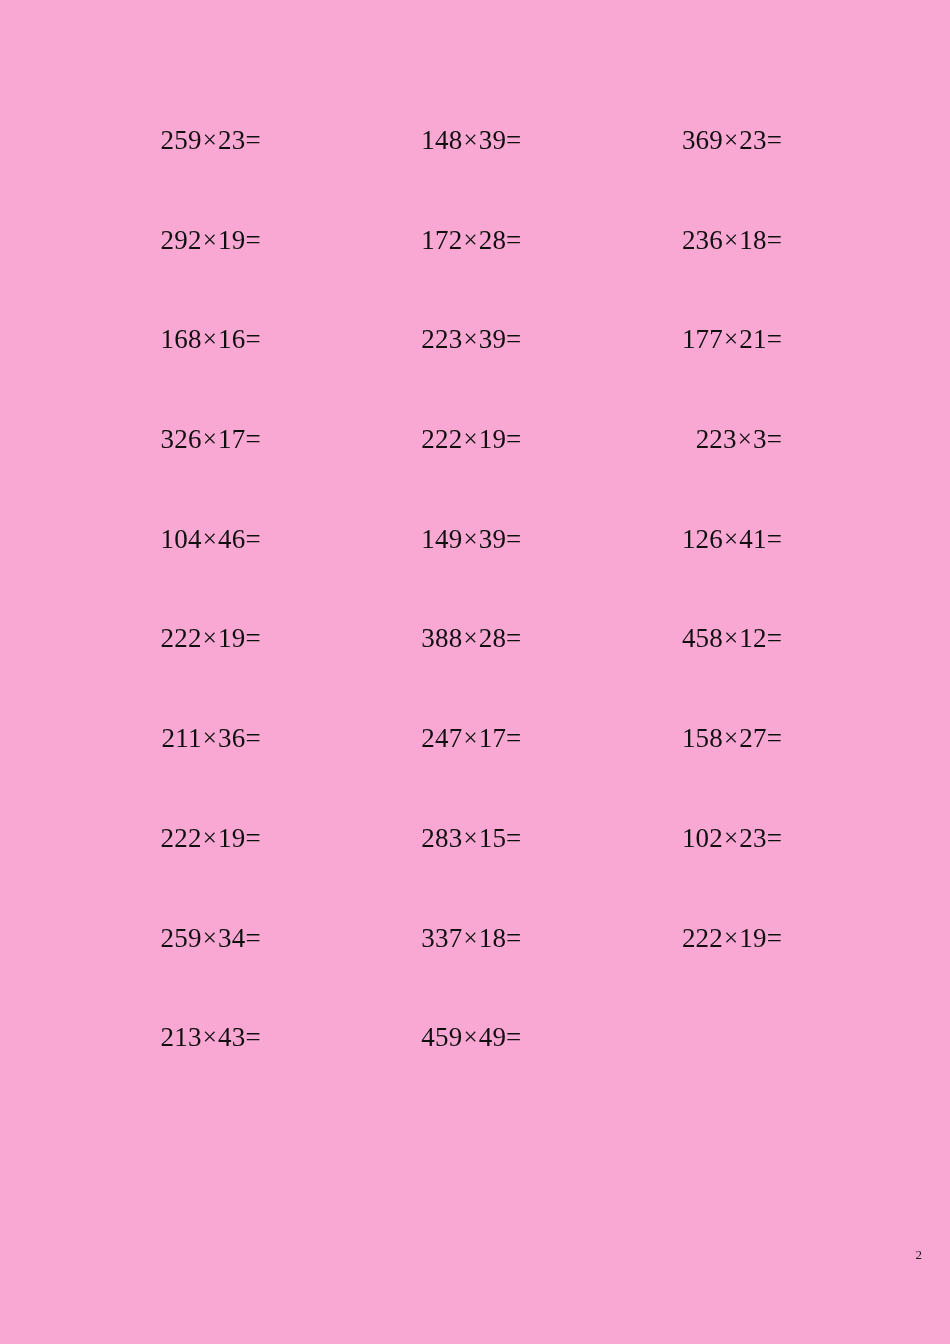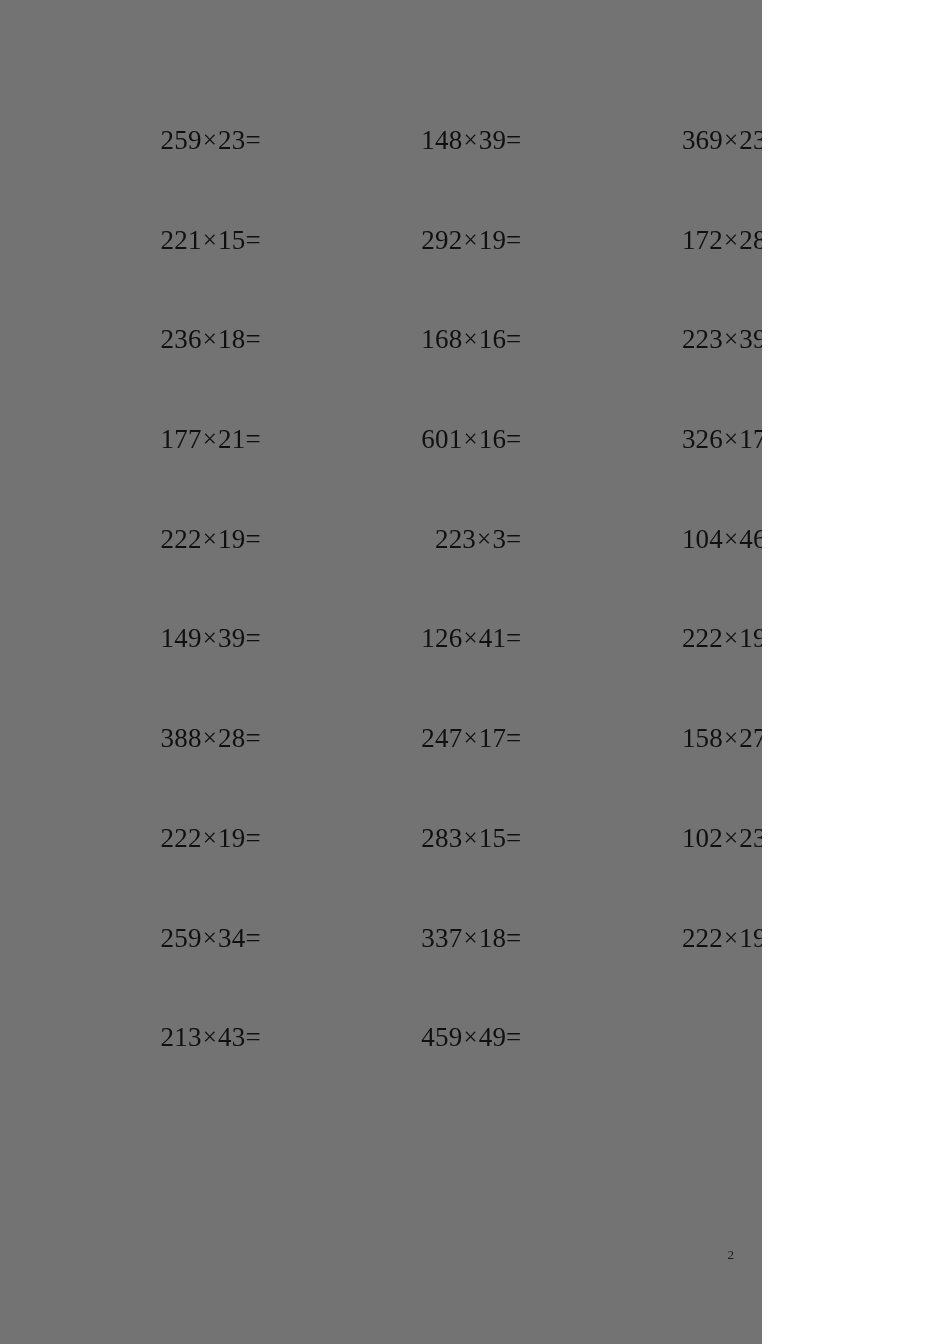--- a/index.html
+++ b/index.html
@@ -3,23 +3,23 @@
 <meta charset="utf-8">
 <style>
   html, body {
     margin: 0;
     padding: 0;
     background: #ffffff;
   }
 
   .page {
     position: relative;
-    width: 762px;
+    width: 950px;
     height: 1344px;
-    background: #737373;
+    background: #f9a8d4;
     overflow: hidden;
     font-family: "Liberation Serif", "DejaVu Serif", serif;
     color: #000000;
   }
 
   
   .problem-grid {
     position: absolute;
     left: 0;
     top: 127px;
@@ -77,42 +77,36 @@
       <div class="problem-cell">
         <span class="problem"><span>259</span><span class="mul">×</span><span>23</span><span class="eq">=</span></span>
       </div>
       <div class="problem-cell">
         <span class="problem"><span>148</span><span class="mul">×</span><span>39</span><span class="eq">=</span></span>
       </div>
       <div class="problem-cell">
         <span class="problem"><span>369</span><span class="mul">×</span><span>23</span><span class="eq">=</span></span>
       </div>
       <div class="problem-cell">
-        <span class="problem"><span>221</span><span class="mul">×</span><span>15</span><span class="eq">=</span></span>
-      </div>
-      <div class="problem-cell">
         <span class="problem"><span>292</span><span class="mul">×</span><span>19</span><span class="eq">=</span></span>
       </div>
       <div class="problem-cell">
         <span class="problem"><span>172</span><span class="mul">×</span><span>28</span><span class="eq">=</span></span>
       </div>
       <div class="problem-cell">
         <span class="problem"><span>236</span><span class="mul">×</span><span>18</span><span class="eq">=</span></span>
       </div>
       <div class="problem-cell">
         <span class="problem"><span>168</span><span class="mul">×</span><span>16</span><span class="eq">=</span></span>
       </div>
       <div class="problem-cell">
         <span class="problem"><span>223</span><span class="mul">×</span><span>39</span><span class="eq">=</span></span>
       </div>
       <div class="problem-cell">
         <span class="problem"><span>177</span><span class="mul">×</span><span>21</span><span class="eq">=</span></span>
-      </div>
-      <div class="problem-cell">
-        <span class="problem"><span>601</span><span class="mul">×</span><span>16</span><span class="eq">=</span></span>
       </div>
       <div class="problem-cell">
         <span class="problem"><span>326</span><span class="mul">×</span><span>17</span><span class="eq">=</span></span>
       </div>
       <div class="problem-cell">
         <span class="problem"><span>222</span><span class="mul">×</span><span>19</span><span class="eq">=</span></span>
       </div>
       <div class="problem-cell">
         <span class="problem"><span>223</span><span class="mul">×</span><span>3</span><span class="eq">=</span></span>
       </div>
@@ -123,20 +117,26 @@
         <span class="problem"><span>149</span><span class="mul">×</span><span>39</span><span class="eq">=</span></span>
       </div>
       <div class="problem-cell">
         <span class="problem"><span>126</span><span class="mul">×</span><span>41</span><span class="eq">=</span></span>
       </div>
       <div class="problem-cell">
         <span class="problem"><span>222</span><span class="mul">×</span><span>19</span><span class="eq">=</span></span>
       </div>
       <div class="problem-cell">
         <span class="problem"><span>388</span><span class="mul">×</span><span>28</span><span class="eq">=</span></span>
+      </div>
+      <div class="problem-cell">
+        <span class="problem"><span>458</span><span class="mul">×</span><span>12</span><span class="eq">=</span></span>
+      </div>
+      <div class="problem-cell">
+        <span class="problem"><span>211</span><span class="mul">×</span><span>36</span><span class="eq">=</span></span>
       </div>
       <div class="problem-cell">
         <span class="problem"><span>247</span><span class="mul">×</span><span>17</span><span class="eq">=</span></span>
       </div>
       <div class="problem-cell">
         <span class="problem"><span>158</span><span class="mul">×</span><span>27</span><span class="eq">=</span></span>
       </div>
       <div class="problem-cell">
         <span class="problem"><span>222</span><span class="mul">×</span><span>19</span><span class="eq">=</span></span>
       </div>

